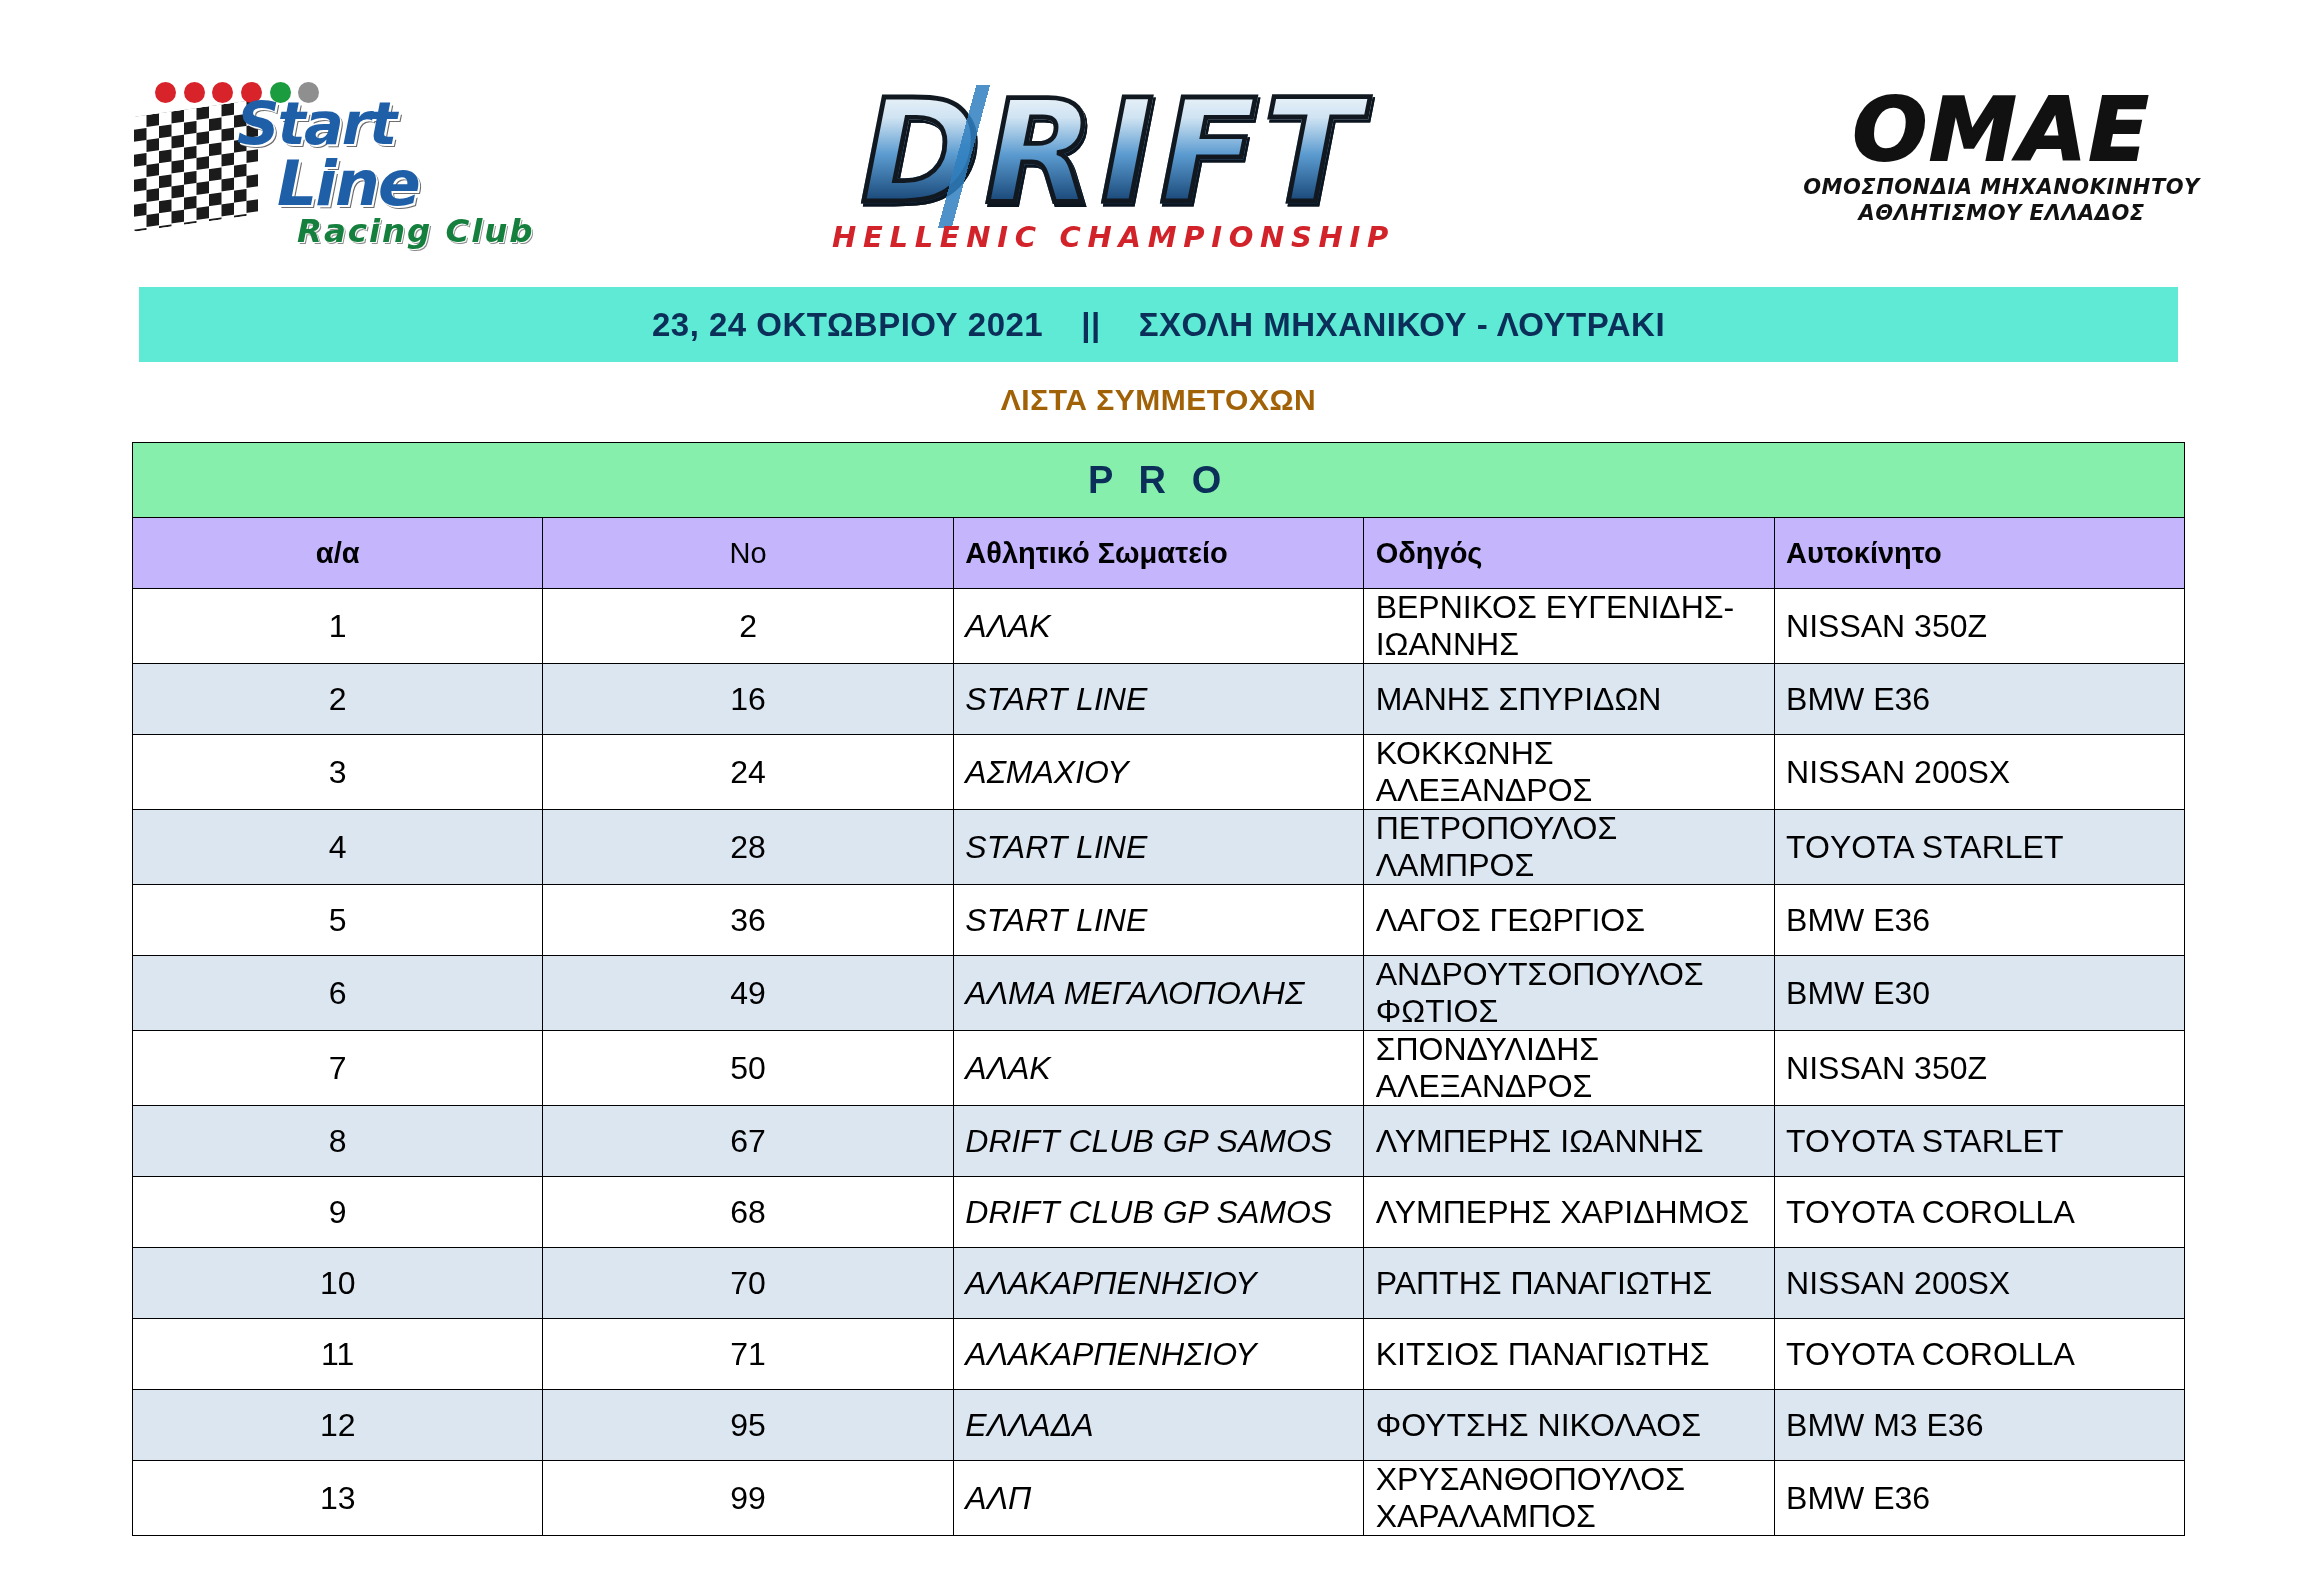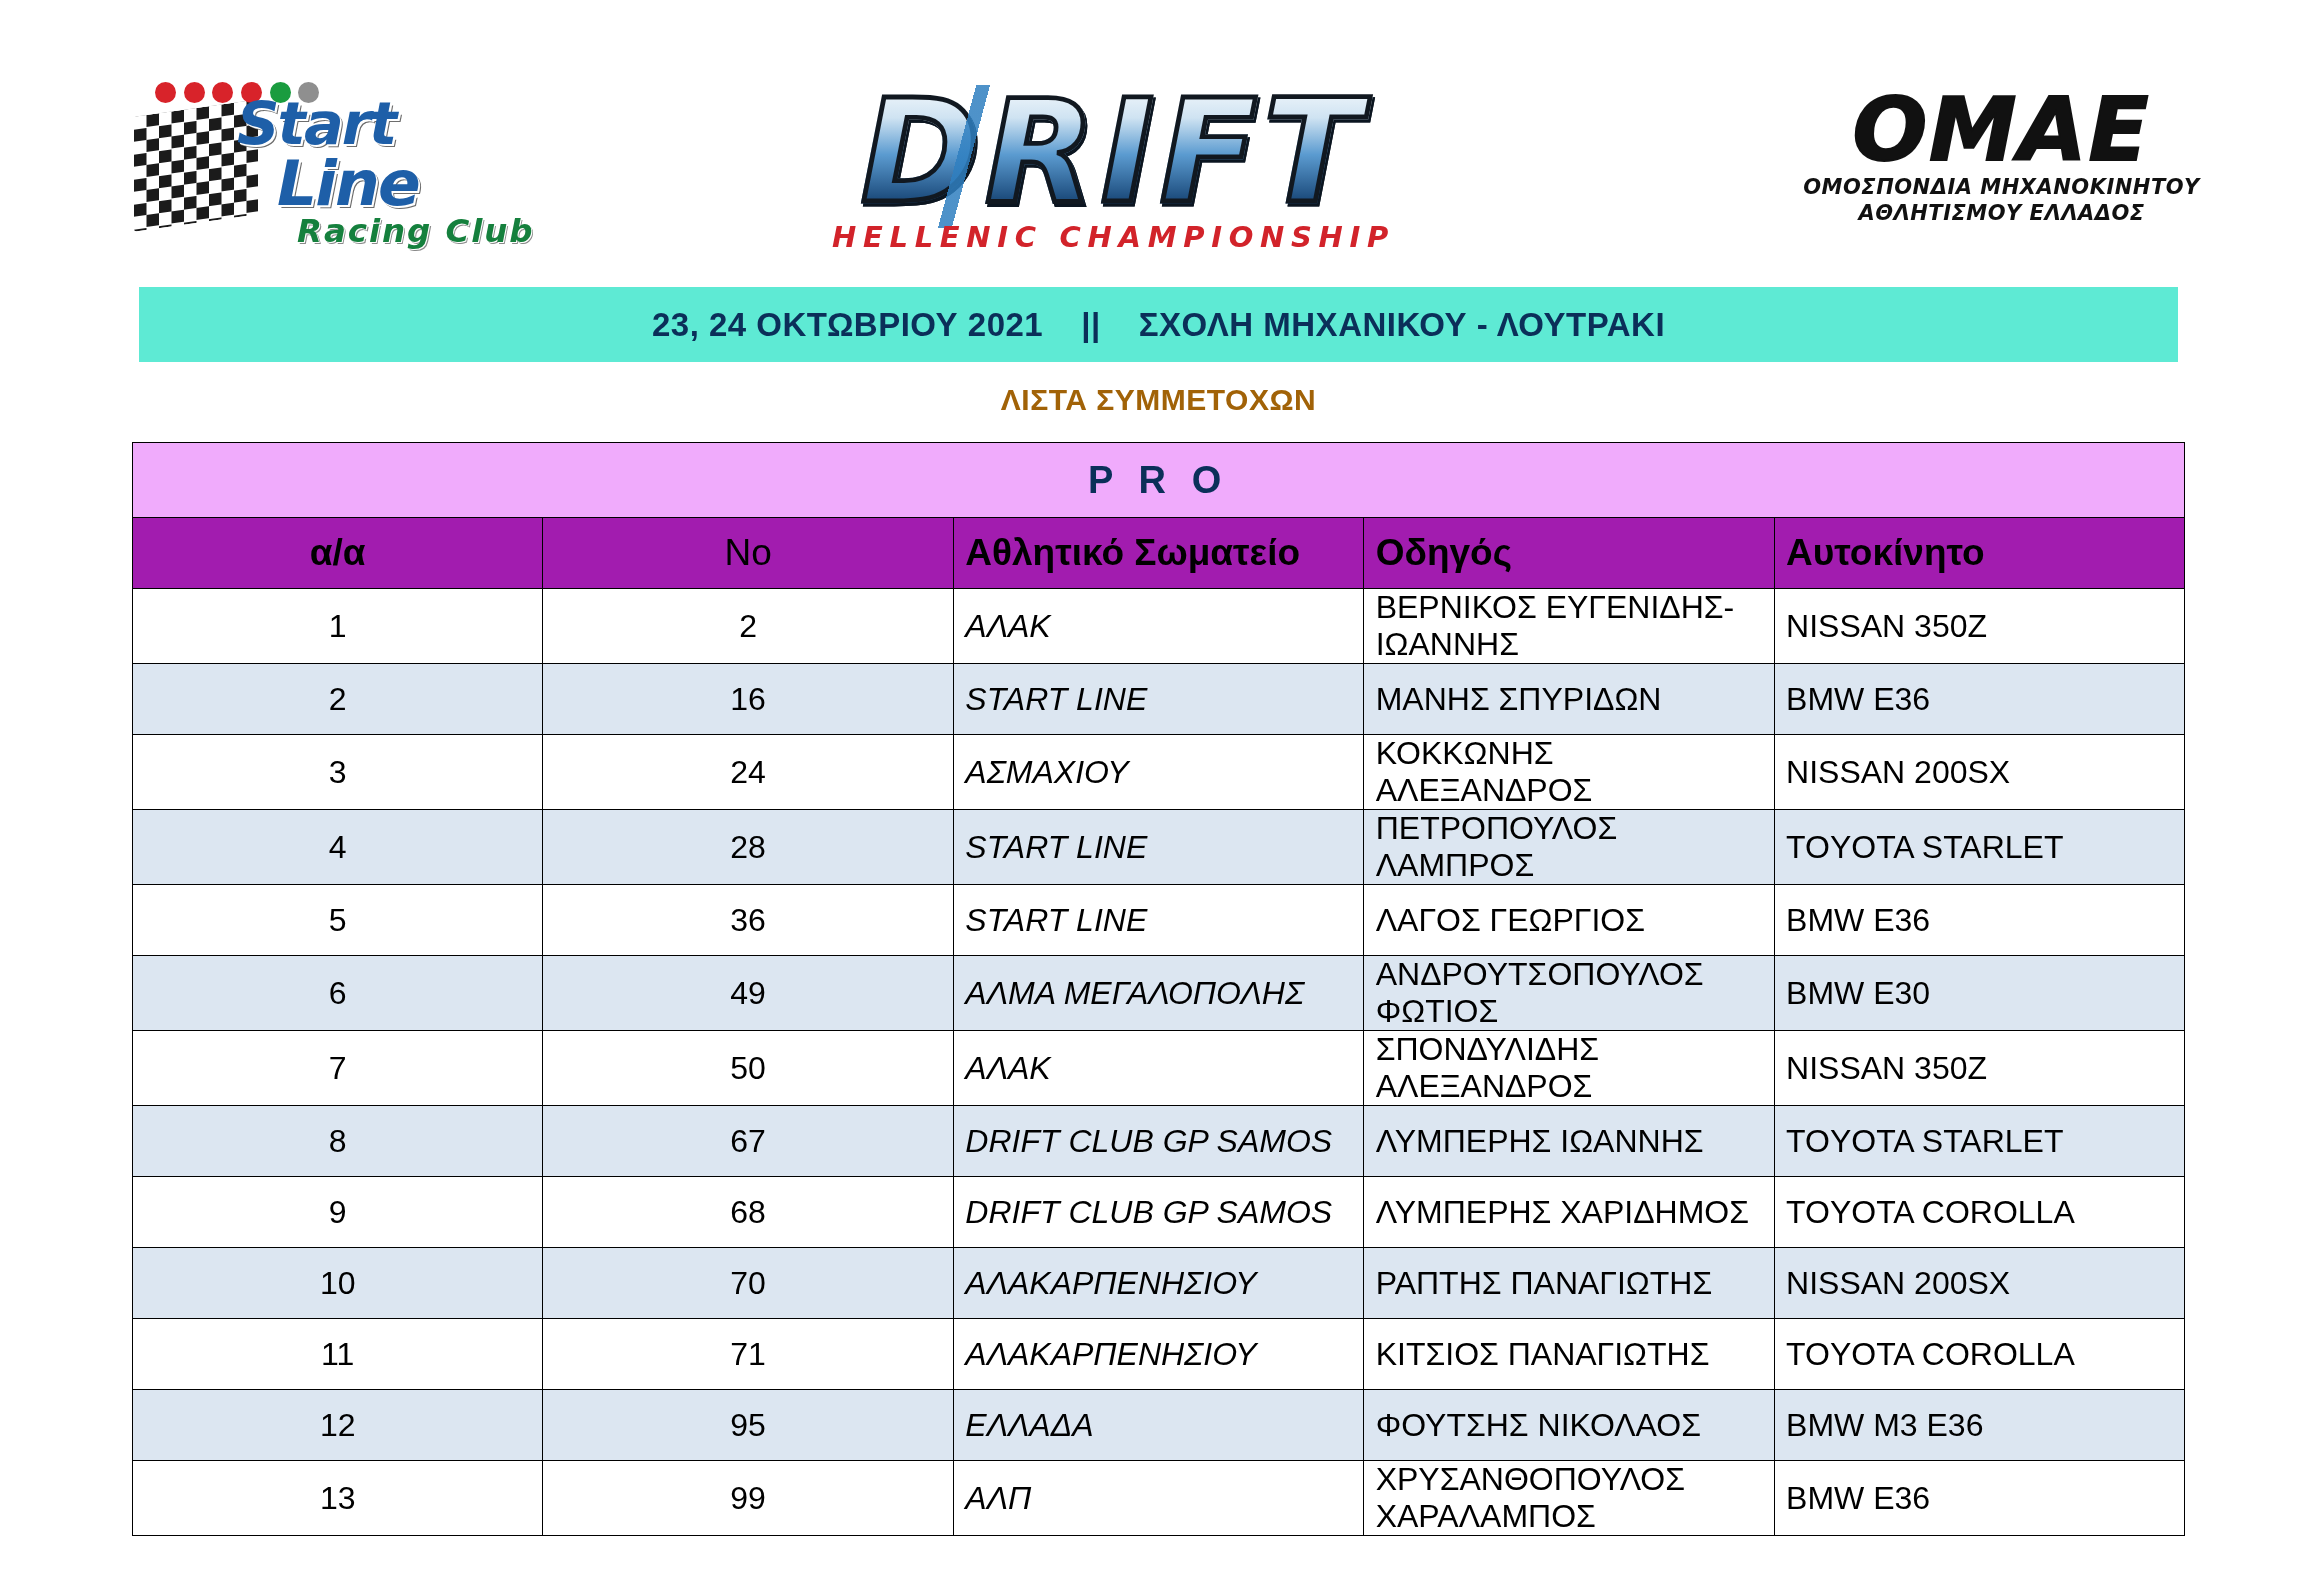--- a/index.html
+++ b/index.html
@@ -227,32 +227,32 @@
     border: 1.9px solid #000000;
     padding: 0 11.5px;
     font-size: 32px;
     font-family: "Liberation Sans", sans-serif;
     color: #000000;
     height: 71px;
     vertical-align: middle;
     box-sizing: border-box;
   }
   .cat-row td {
-    background: #f0abfc;
+    background: #86efac;
     text-align: center;
     font-weight: bold;
     font-size: 38px;
     letter-spacing: 7.6px;
     color: #0b2f59;
     height: 75px;
   }
   thead td {
     font-weight: bold;
-    background: #a21caf;
-    font-size: 37px;
+    background: #c4b5fd;
+    font-size: 29px;
   }
   .c-aa { width: 82px;  text-align: center; }
   .c-no { width: 96px; text-align: center; font-weight: normal; }
   .c-club { width: 516px; font-style: italic; }
   .c-driver { width: 832px; }
   .c-car { width: auto; }
   thead .c-club, thead .c-driver, thead .c-car { font-style: normal; }
   tbody tr:nth-child(even) td { background: #dce6f1; }
   tbody tr:nth-child(odd) td { background: #ffffff; }
 </style>

